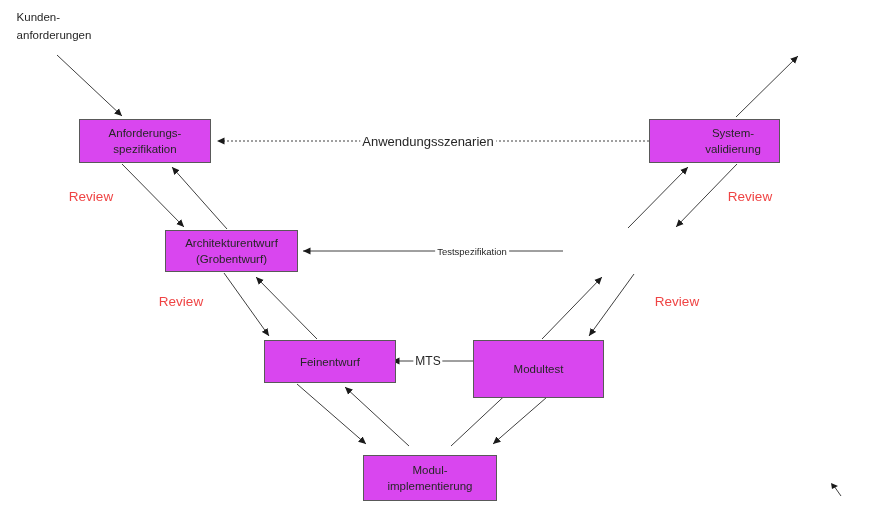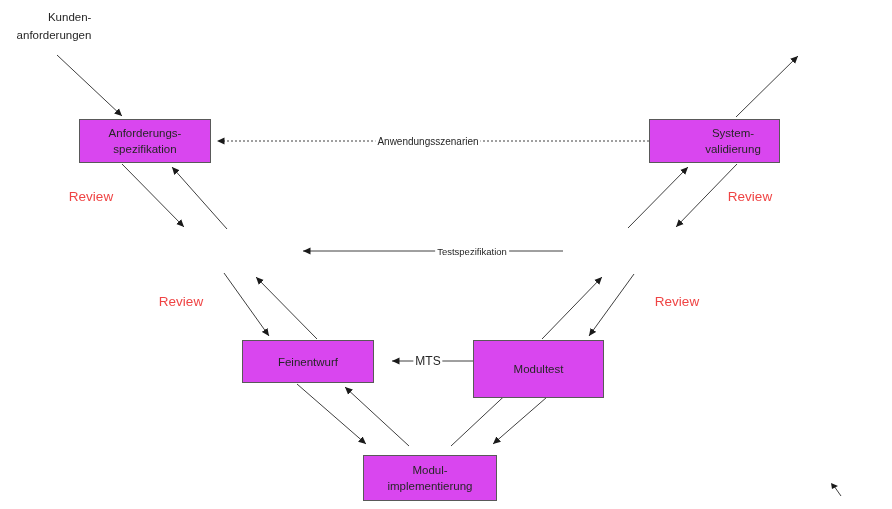--- a/index.html
+++ b/index.html
@@ -27,28 +27,28 @@
     text-align: center;
     font-size: 11.5px;
     line-height: 16px;
     color: #262626;
     white-space: pre-line;
   }
   .node-requirements-spec   { left: 79px;  top: 119px; width: 132px; height: 44px; }
   .node-system-validation   { left: 649px; top: 119px; width: 131px; height: 44px; padding-left: 37px; }
   .node-architecture-design { left: 165px; top: 230px; width: 133px; height: 42px; }
   .node-integration-test    { left: 563px; top: 229px; width: 130px; height: 44px; }
-  .node-detailed-design     { left: 242px; top: 340px; width: 132px; height: 43px; }
+  .node-detailed-design     { left: 264px; top: 340px; width: 132px; height: 43px; }
   .node-module-test         { left: 473px; top: 340px; width: 131px; height: 58px; }
   .node-module-impl         { left: 363px; top: 447px; width: 134px; height: 46px; margin-top: 8px; }
 
   .ext-label {
     position: absolute;
     transform: translateX(-50%);
-    text-align: right;
+    text-align: left;
     font-size: 11.5px;
     line-height: 18px;
     color: #262626;
     white-space: pre-line;
   }
   .ext-label-customer  { left: 54px;  top: 8px; }
   .ext-label-delivered { left: 808px; top: 10px; }
 
   .review-label {
     position: absolute;
@@ -64,21 +64,21 @@
 
   .edge-label {
     position: absolute;
     transform: translate(-50%, -50%);
     background: #ffffff;
     padding: 0 2px;
     font-size: 9.5px;
     color: #262626;
     white-space: nowrap;
   }
-  .edge-label-app-scenarios { left: 428px; top: 141px; font-size: 10px; }
+  .edge-label-app-scenarios { left: 428px; top: 141px; font-size: 13px; }
   .edge-label-test-spec     { left: 427px; top: 251px; margin-left: 45px; }
   .edge-label-mts           { left: 428px; top: 361px; font-size: 12px; }
 
   .lines-layer line, .lines-layer path.cursor-tail {
     stroke: #404040;
     stroke-width: 1;
     fill: none;
   }
   .lines-layer line.dotted { stroke-dasharray: 2 2; }
 </style>
@@ -121,20 +121,22 @@
     </g>
   </svg>
 
   <div class="ext-label ext-label-customer">Kunden-
 anforderungen</div>
 
   <div class="node node-requirements-spec">Anforderungs-
 spezifikation</div>
   <div class="node node-system-validation">System-
 validierung</div>
+  <div class="node node-architecture-design">Architekturentwurf
+(Grobentwurf)</div>
   <div class="node node-detailed-design">Feinentwurf</div>
   <div class="node node-module-test">Modultest</div>
   <div class="node node-module-impl">Modul-
 implementierung</div>
 
   <div class="review-label review-left-top">Review</div>
   <div class="review-label review-left-middle">Review</div>
   <div class="review-label review-right-top">Review</div>
   <div class="review-label review-right-middle">Review</div>
 

